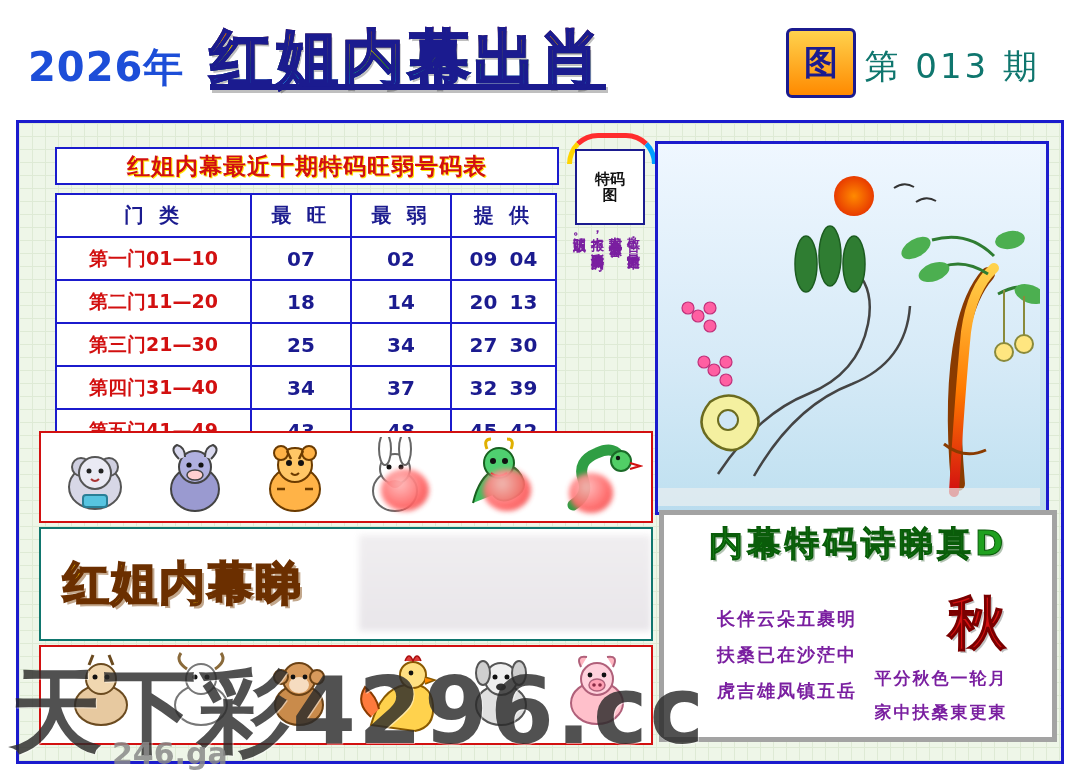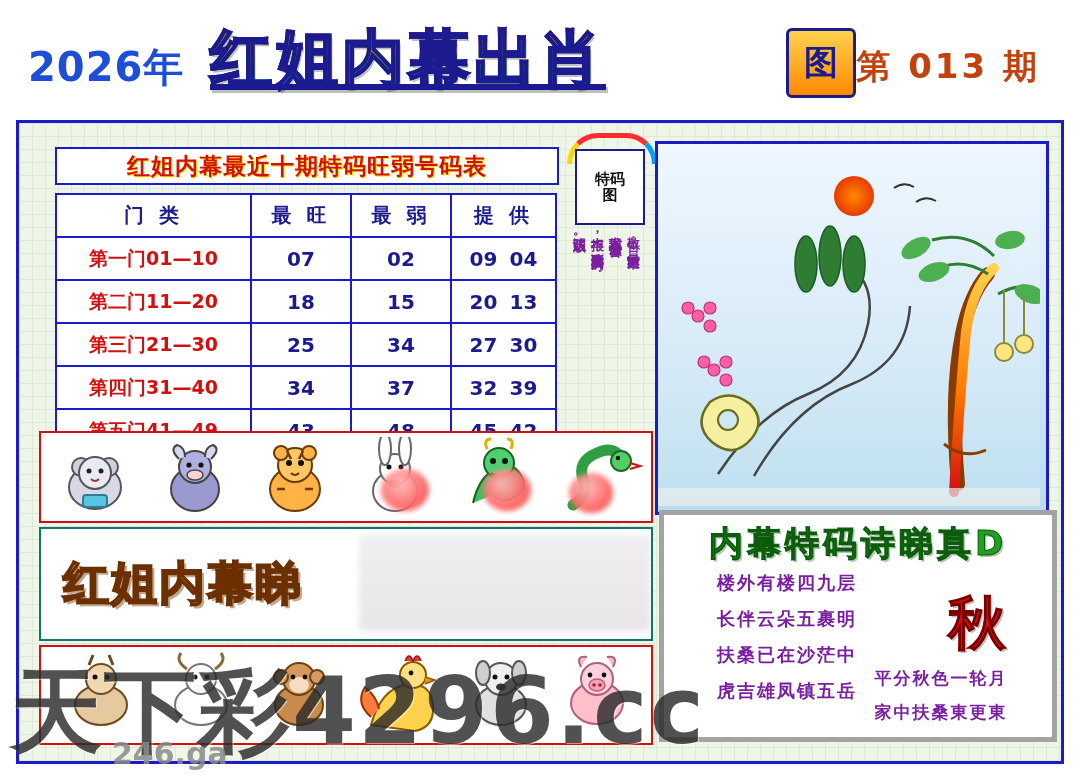--- a/index.html
+++ b/index.html
@@ -32,21 +32,21 @@
   }
   .title-badge{
     position:absolute;right:-6px;top:6px;width:64px;height:64px;
     border:3px solid #1b1b8f;border-radius:6px;
     background:linear-gradient(180deg,#ffd24d,#ff8a00);
     color:#1b1b8f;font-size:34px;font-weight:bold;
     display:flex;align-items:center;justify-content:center;
   }
   .issue{
     position:absolute;right:40px;top:44px;
-    font-size:34px;font-weight:bold;color:#c2410c;letter-spacing:3px;padding-left:8px;
+    font-size:34px;font-weight:normal;color:#0f766e;letter-spacing:3px;padding-left:8px;
   }
 
   
   .outer{
     position:absolute;left:16px;top:120px;width:1048px;height:644px;
     border:3px solid #1b1bcd;background:#eef6e8;
     box-sizing:border-box;
     padding-left:20px;
   }
   .grid-bg{
@@ -234,21 +234,21 @@
           <td class="cat">第一门01—10</td>
           <td class="num">07</td>
           <td class="num">02</td>
           <td class="num two-num">
             <span>09</span><span>04</span>
           </td>
         </tr>
         <tr>
           <td class="cat">第二门11—20</td>
           <td class="num">18</td>
-          <td class="num">15</td>
+          <td class="num">14</td>
           <td class="num two-num">
             <span>20</span><span>13</span>
           </td>
         </tr>
         <tr>
           <td class="cat">第三门21—30</td>
           <td class="num">25</td>
           <td class="num">34</td>
           <td class="num two-num">
             <span>27</span><span>30</span>
@@ -489,21 +489,20 @@
           <circle cx="549" cy="28" r="2.4" fill="#111"></circle>
             <circle cx="563" cy="28" r="2.4" fill="#111"></circle>
         </g>
       </svg>
     </div>
 
     <div class="poem">
       <div class="ptitle">
         <span>内幕特码诗睇真</span><span>D</span>
       </div>
-      <div class="pline pl0">楼外有楼四九层</div>
       <div class="pline pl1">长伴云朵五裹明</div>
       <div class="pline pl2">扶桑已在沙茫中</div>
       <div class="pline pl3">虎吉雄凤镇五岳</div>
       <div class="big">秋</div>
       <div class="pline-r plr0">平分秋色一轮月</div>
       <div class="pline-r plr1">家中扶桑東更東</div>
     </div>
 
   </div>
 

